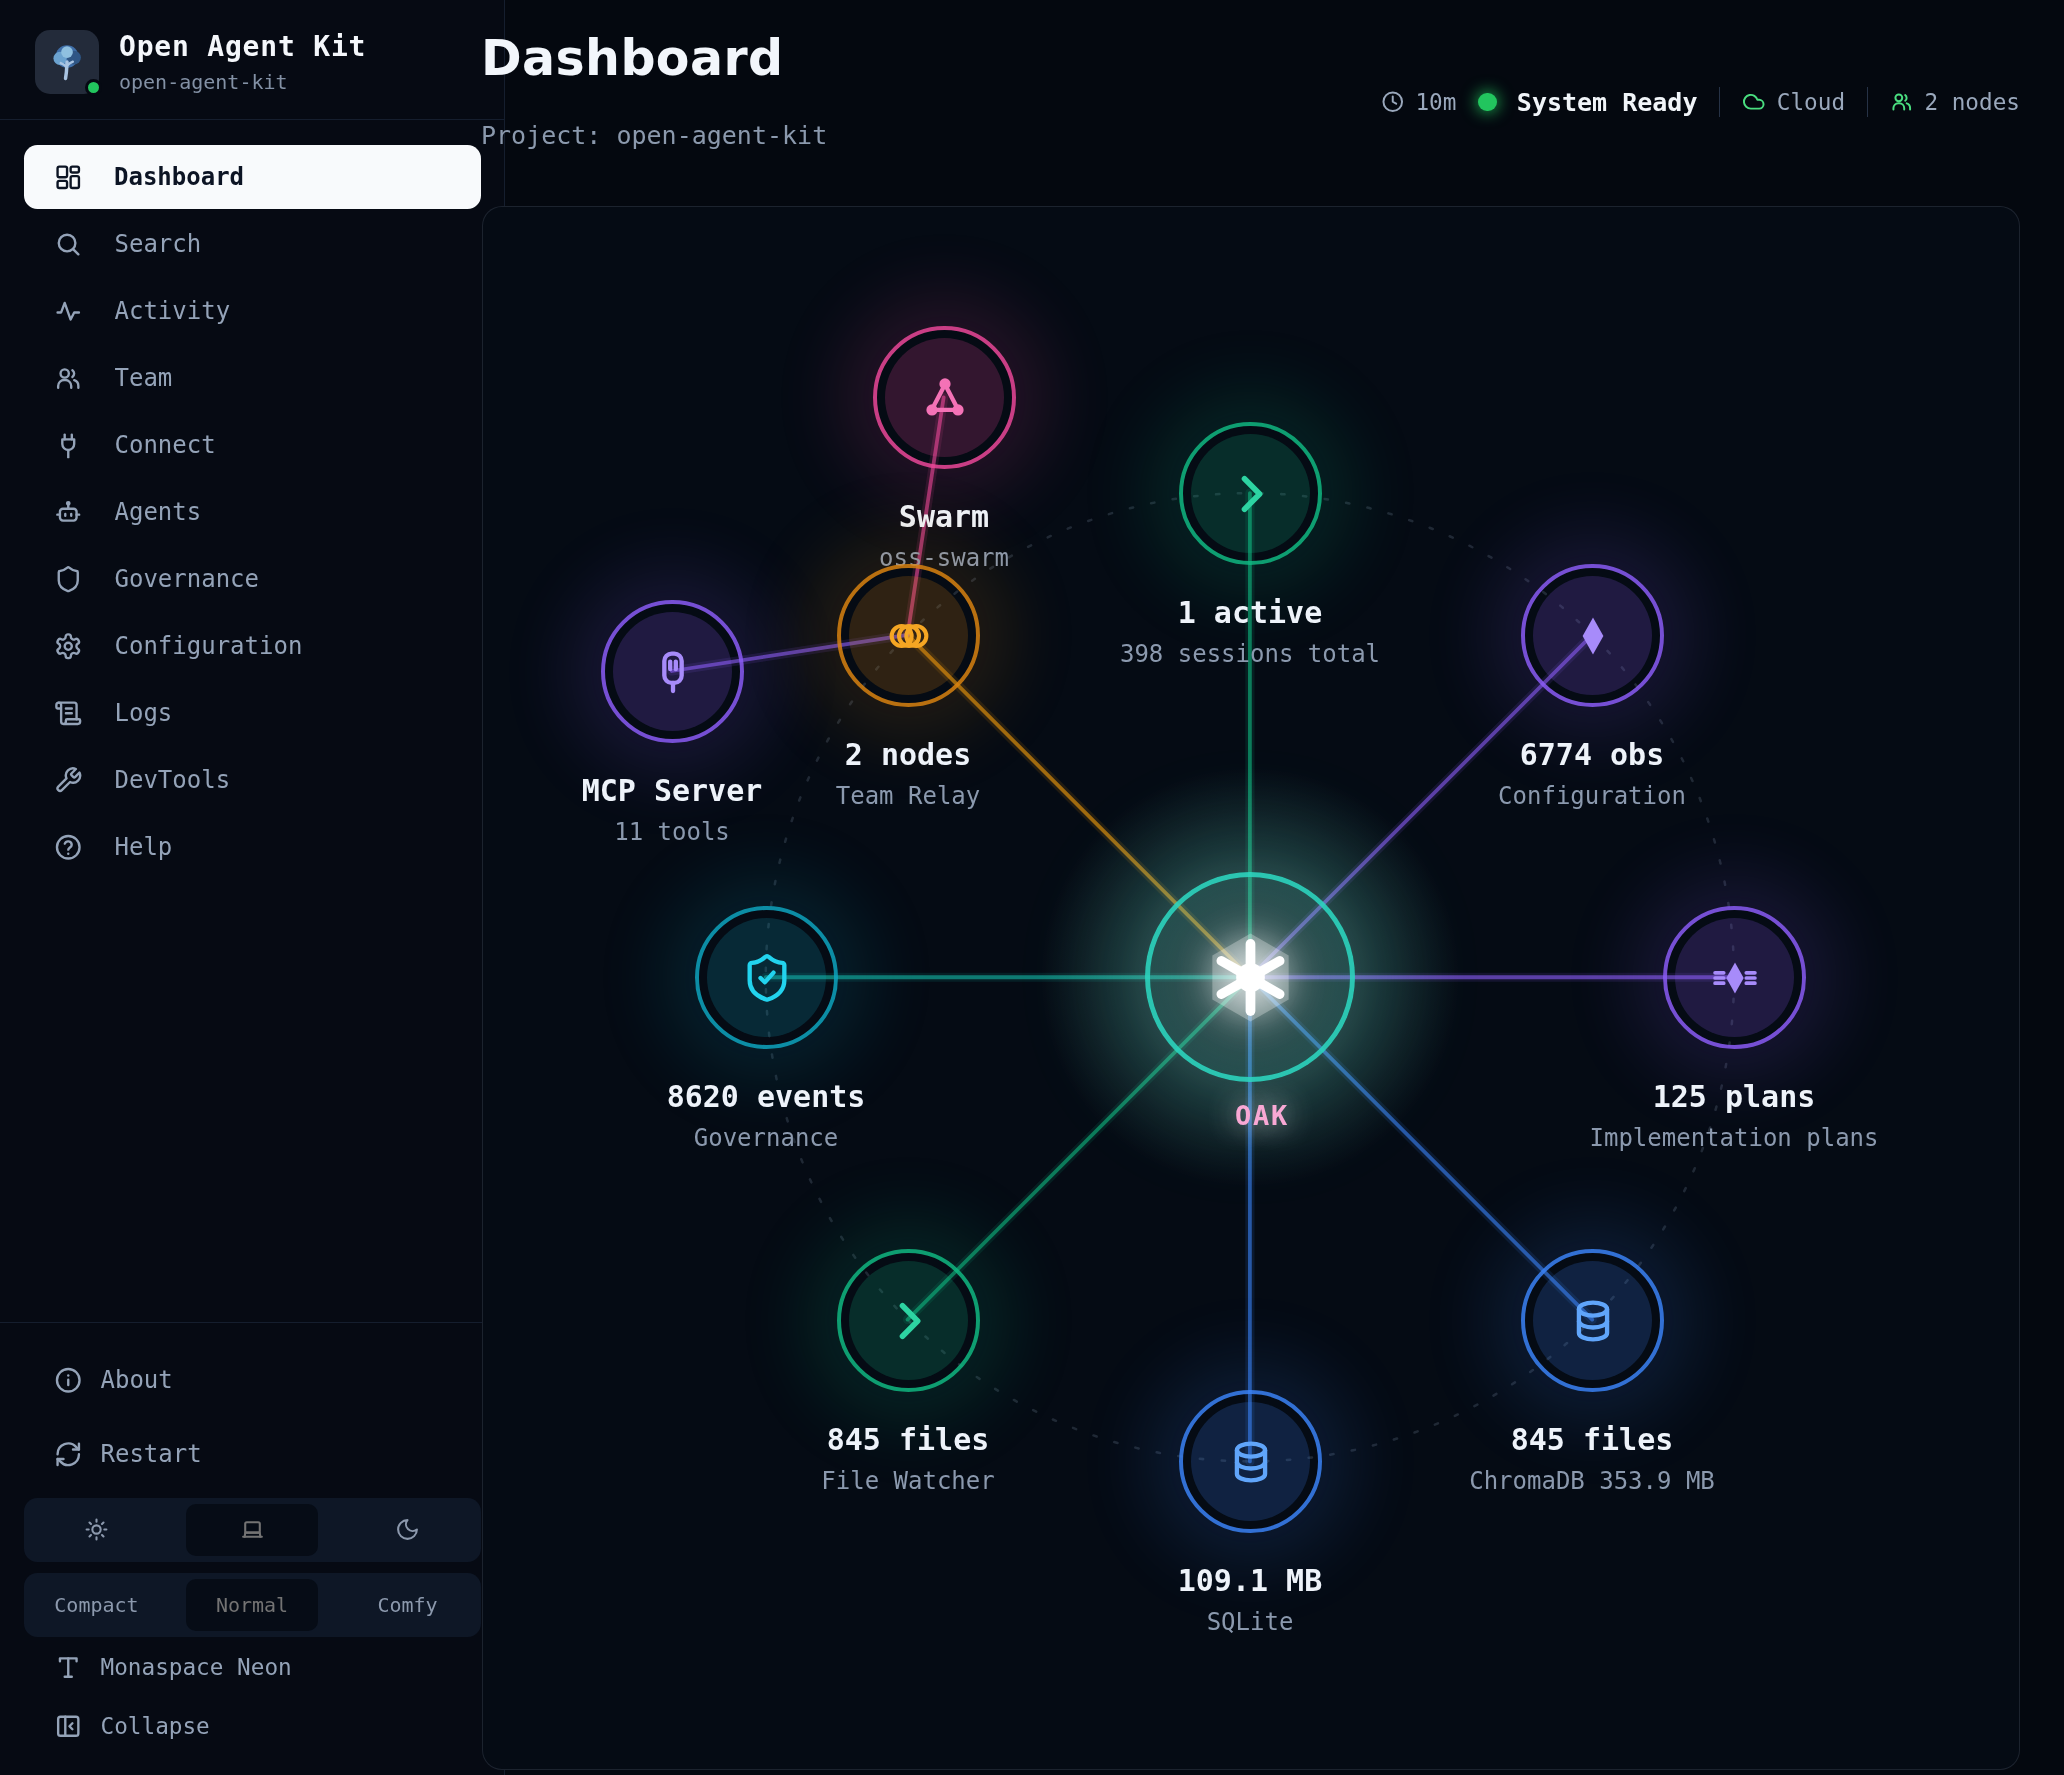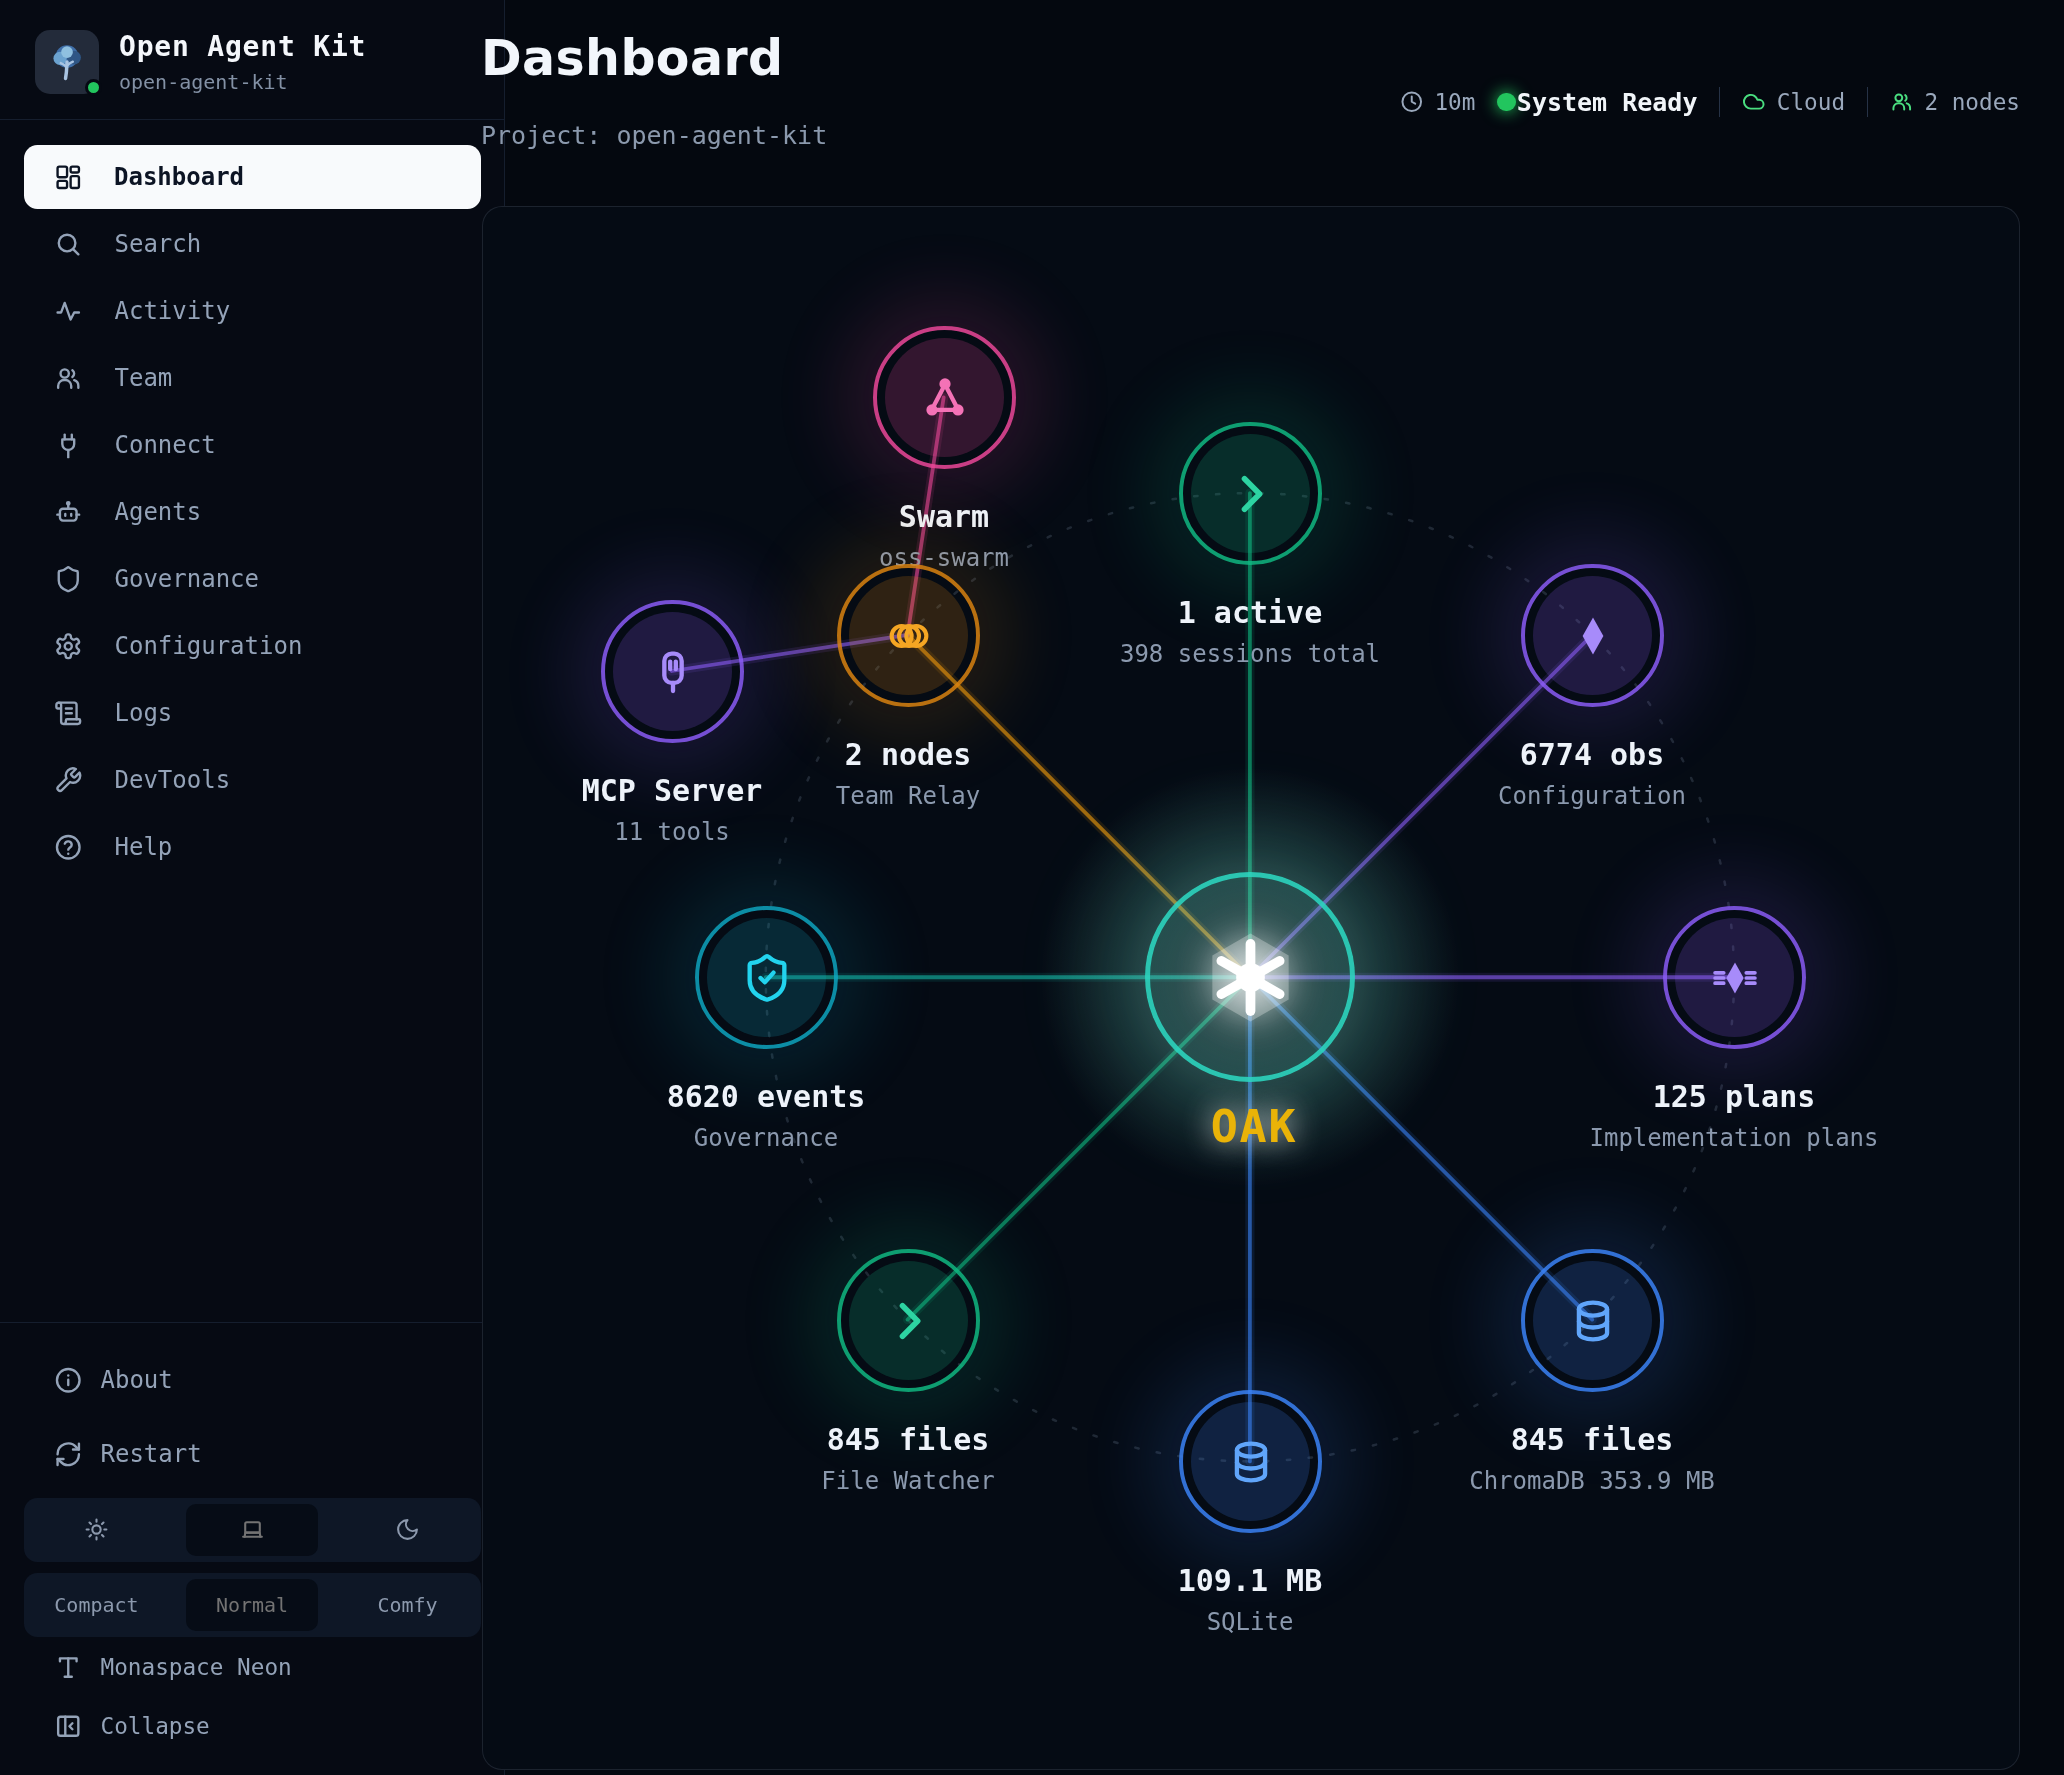--- a/index.html
+++ b/index.html
@@ -44,21 +44,21 @@
   .seg-cell svg { width:25px; height:25px; }
   .f-item.small { height:59px; font-size:22.7px; }
 
   
   .page-title { position:absolute; left:481px; top:30px; font-family:"DejaVu Sans","Liberation Sans",sans-serif;
     font-size:49px; font-weight:bold; color:#f2f6fb; letter-spacing:0.4px; }
   .project-line { position:absolute; left:481px; top:121px; font-size:25px; color:#8b99ad; }
   .statusbar { position:absolute; top:87px; right:44px; display:flex; align-items:center; gap:22px; }
   .sb-item { display:flex; align-items:center; gap:11px; color:#9aa8bc; font-size:22.7px; }
   .sb-item svg { width:23.5px; height:23.5px; }
-  .sb-status { display:flex; align-items:center; gap:1px; color:#f1f5f9;
+  .sb-status { display:flex; align-items:center; gap:20px; color:#f1f5f9;
     font-size:25px; font-weight:bold; }
   .sb-dot { width:18.5px; height:18.5px; border-radius:50%; background:#22c55e;
     box-shadow:0 0 15px 1.7px rgba(34,197,94,.8); }
   .vline { width:0.8px; height:30px; background:#263246; }
   .green { color:#4ade80; }
 
   
   .card { position:absolute; left:482px; top:206px; width:1538px; height:1564px;
     border:0.8px solid rgba(148,163,184,0.16); border-radius:20px; background:#050b14; }
   .glayer { position:absolute; inset:0; }
@@ -89,22 +89,22 @@
   .oak { position:absolute; width:0; height:0; }
   .oak-halo { position:absolute; left:-218px; top:-218px; width:436px; height:436px;
     border-radius:50%;
     background:radial-gradient(circle, rgba(210,250,240,0.34) 0%, rgba(120,220,200,0.12) 42%, rgba(0,0,0,0) 68%); }
   .oak-ring { position:absolute; left:-105px; top:-105px; width:210px; height:210px;
     border-radius:50%; border:5px solid rgba(45,212,191,0.9);
     background:rgba(45,212,191,0.10);
     box-shadow:0 0 92px 42px rgba(94,234,212,0.16), inset 0 0 50px rgba(94,234,212,0.15);
     display:flex; align-items:center; justify-content:center; cursor:pointer; }
   .oak-ring svg { width:111px; height:111px; filter:drop-shadow(0 0 18.5px rgba(255,255,255,0.9)); }
-  .oak-label { position:absolute; top:123px; left:4px; transform:translateX(-50%);
-    font-size:45px; font-weight:bold; color:#eab308; letter-spacing:1.7px;
+  .oak-label { position:absolute; top:123px; left:12px; transform:translateX(-50%);
+    font-size:27px; font-weight:bold; color:#f9a8d4; letter-spacing:1.7px;
     text-shadow:0 0 28.5px rgba(255,255,255,0.85); }
 </style>
 </head>
 <body>
 
 <div class="sidebar">
   <div class="logo-row">
     <div class="logo-box">
       <svg viewBox="0 0 24 24" width="44" height="44">
         <circle cx="12" cy="9" r="6.2" fill="#3f6ea8"></circle>

